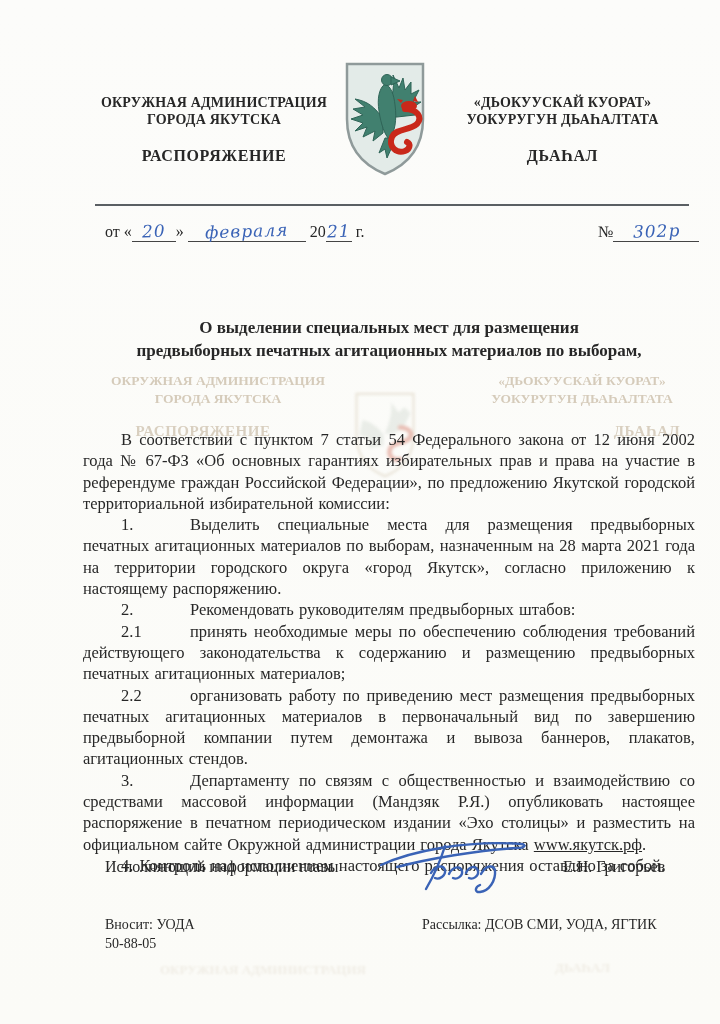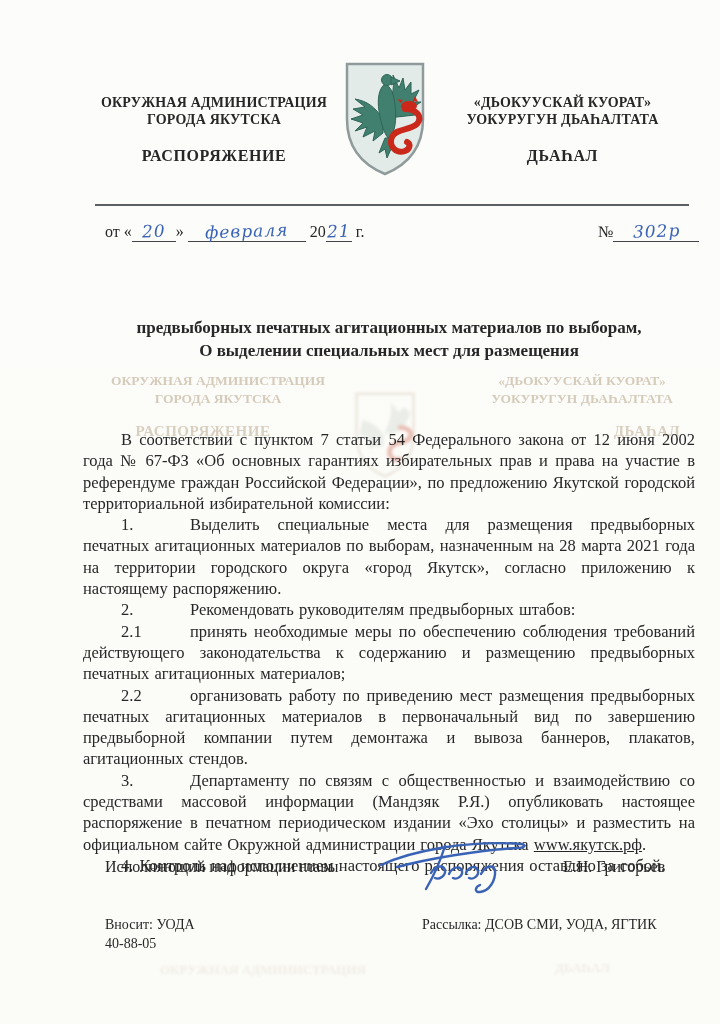--- a/index.html
+++ b/index.html
@@ -119,22 +119,22 @@
   <div class="abs ghost g-doc" style="left:592px;top:423px;width:110px;">ДЬАҺАЛ</div>
   <div class="abs g-emblem" style="left:352px;top:390px;">
     <svg width="66" height="90" viewBox="0 0 88 120">
       <path d="M6 5 H82 V60 C82 90 66 106 44 115 C22 106 6 90 6 60 Z" fill="none" stroke="#cdbfa6" stroke-width="2"></path>
       <path d="M44 58 C50 44 54 30 52 16 L62 30 L70 23 L78 31 L68 51 L56 58 Z M42 60 C34 48 24 42 14 40 L10 60 L22 64 L22 78 L42 74 Z" fill="#b9c6ba" opacity=".5"></path>
       <path d="M64 50 C76 50 82 58 76 65 C68 72 55 69 51 78 C47 88 56 95 64 92" stroke="#d98a7a" fill="none" stroke-width="6" stroke-linecap="round"></path>
     </svg>
   </div>
 
   <div class="abs title-block">
+    <span class="title-line">О выделении специальных мест для размещения</span>
     <span class="title-line">предвыборных печатных агитационных материалов по выборам,</span>
-    <span class="title-line">О выделении специальных мест для размещения</span>
   </div>
 
   <div class="abs body-block">
     <p class="para">В соответствии с пунктом 7 статьи 54 Федерального закона от 12 июня 2002 года № 67-ФЗ «Об основных гарантиях избирательных прав и права на участие в референдуме граждан Российской Федерации», по предложению Якутской городской территориальной избирательной комиссии:</p>
 
     <p class="para"><span class="item-num">1.</span><span>Выделить специальные места для размещения предвыборных печатных агитационных материалов по выборам, назначенным на 28 марта 2021 года на территории городского округа «город Якутск», согласно приложению к настоящему распоряжению.</span></p>
 
     <p class="para"><span class="item-num">2.</span><span>Рекомендовать руководителям предвыборных штабов:</span></p>
 
     <p class="para"><span class="item-num">2.1</span><span>принять необходимые меры по обеспечению соблюдения требований действующего законодательства к содержанию и размещению предвыборных печатных агитационных материалов;</span></p>
@@ -156,20 +156,20 @@
       <path d="M74 43 C77 36 85 34 87 40 C88 45 82 49 78 47"></path>
       <path d="M91 42 C94 35 101 34 103 40 C104 45 98 49 94 47"></path>
       <path d="M106 43 C110 35 118 33 120 39 C121 50 114 60 105 61 C99 61.5 100 56 105 54"></path>
     </svg>
   </div>
 
   <div class="abs sig-name" style="left:563px;top:858px;">Е.Н. Григорьев</div>
 
   <div class="abs foot" style="left:105px;top:915px;">
     <span style="display:block;">Вносит: УОДА</span>
-    <span style="display:block;">40-88-05</span>
+    <span style="display:block;">50-88-05</span>
   </div>
   <div class="abs foot" style="left:390px;top:915px;margin-left:32px;">Рассылка: ДСОВ СМИ, УОДА, ЯГТИК</div>
 
   <span class="abs ghost g-bottom" style="left:160px;top:962px;">ОКРУЖНАЯ АДМИНИСТРАЦИЯ</span>
   <span class="abs ghost g-bottom" style="left:555px;top:960px;">ДЬАҺАЛ</span>
 
 </div>
 
 </body></html>

